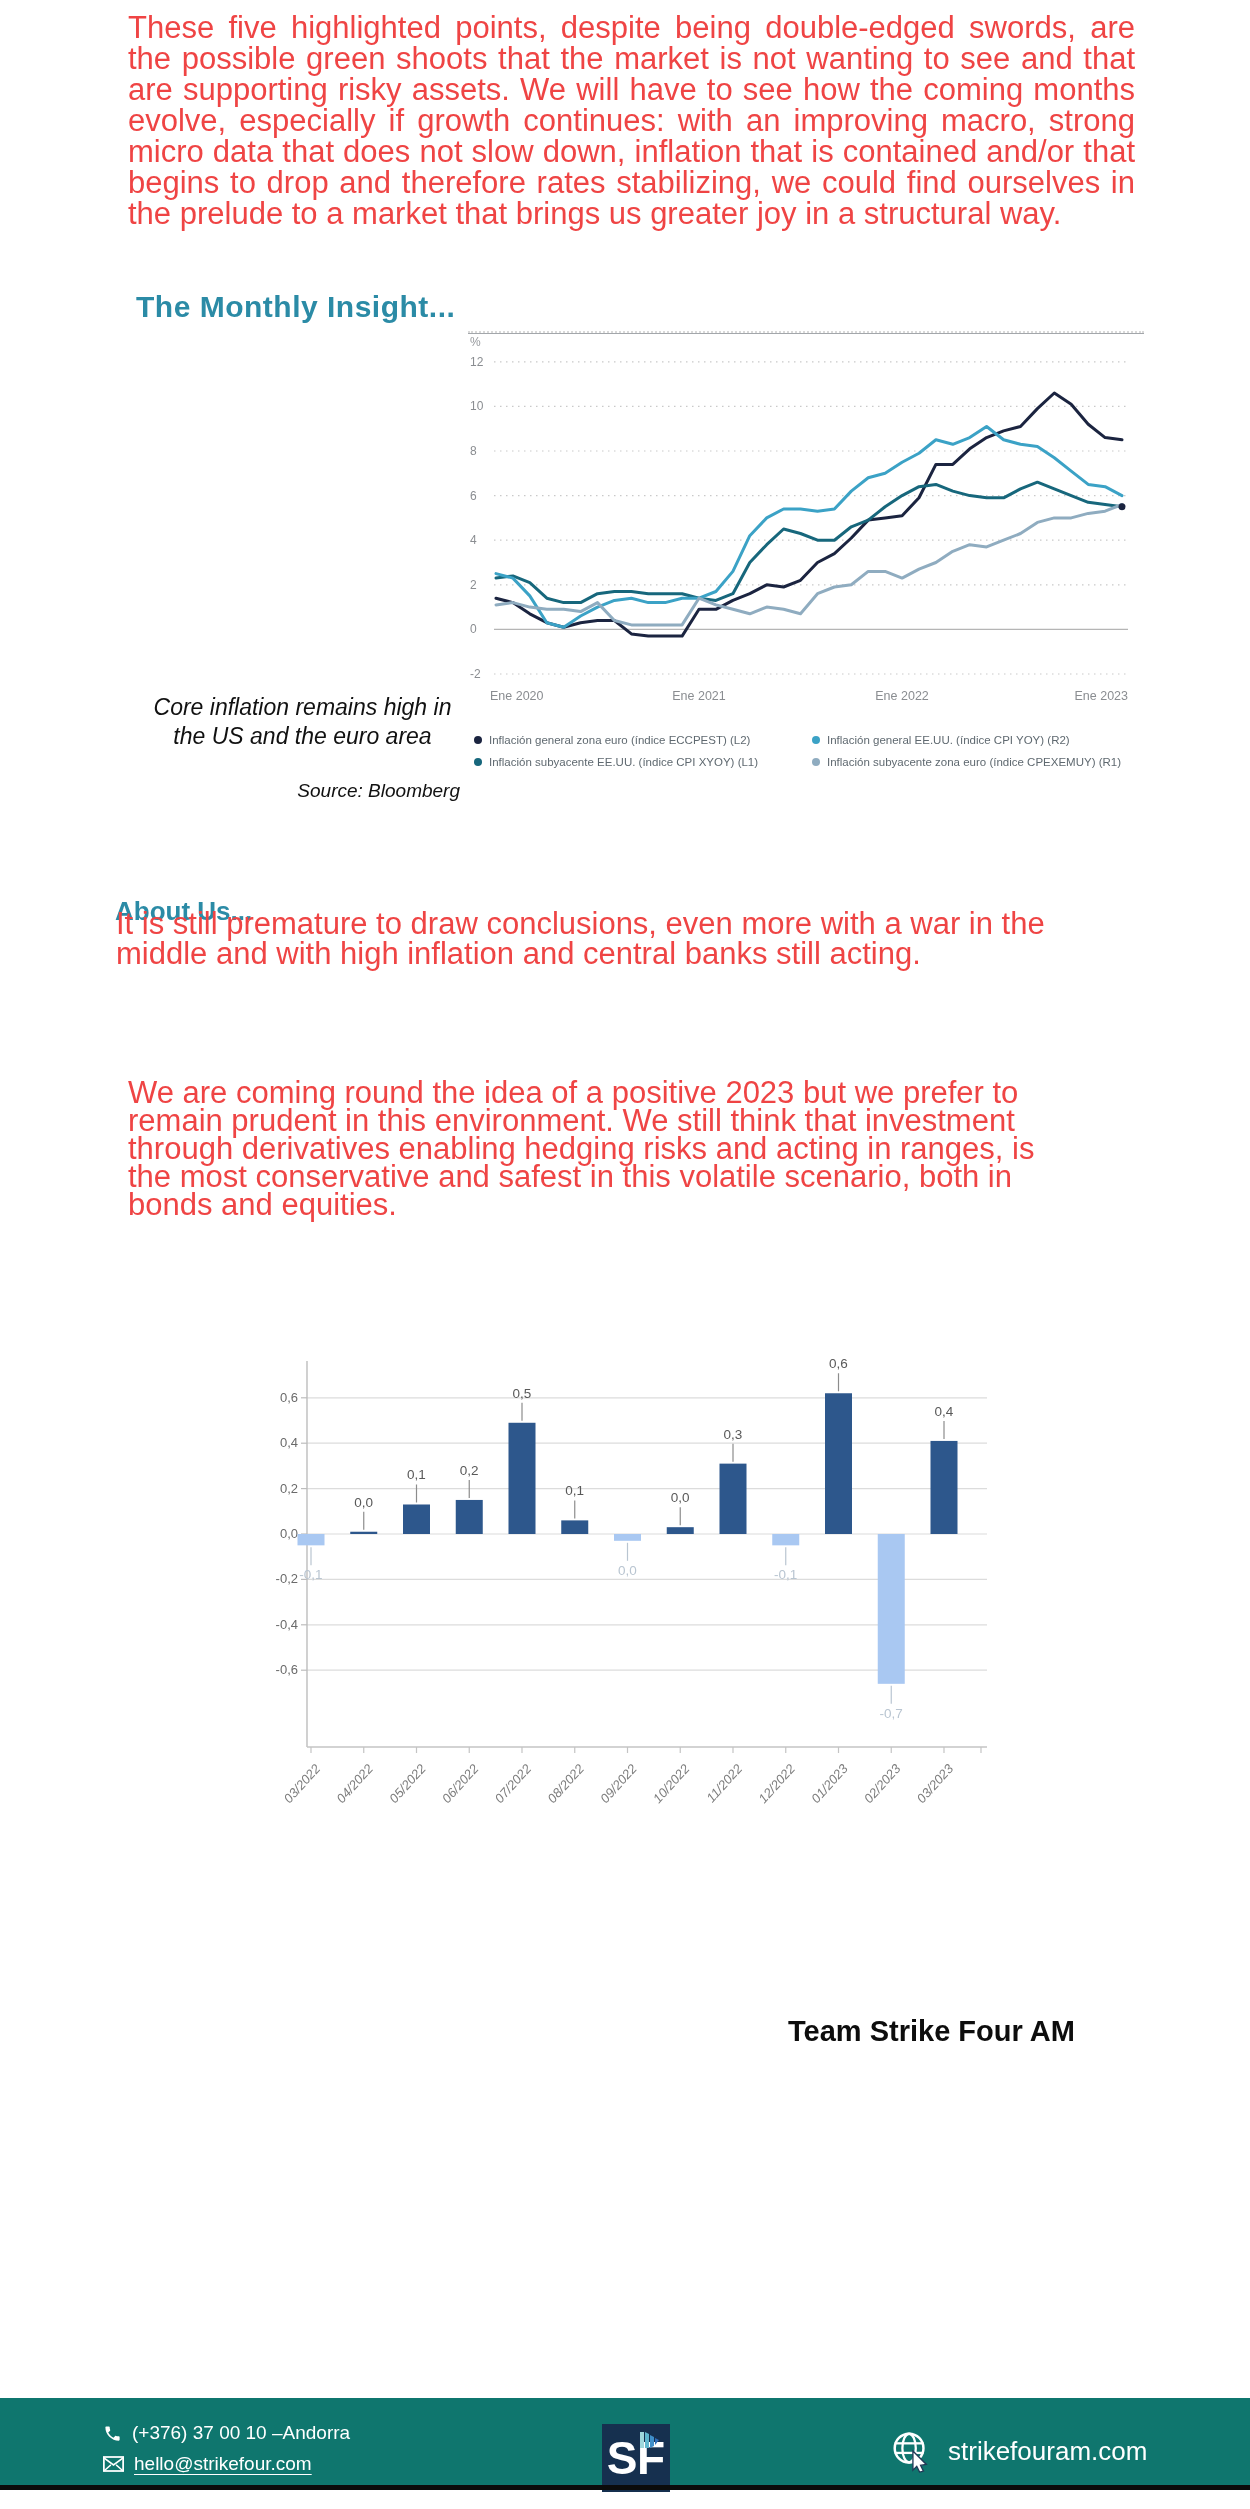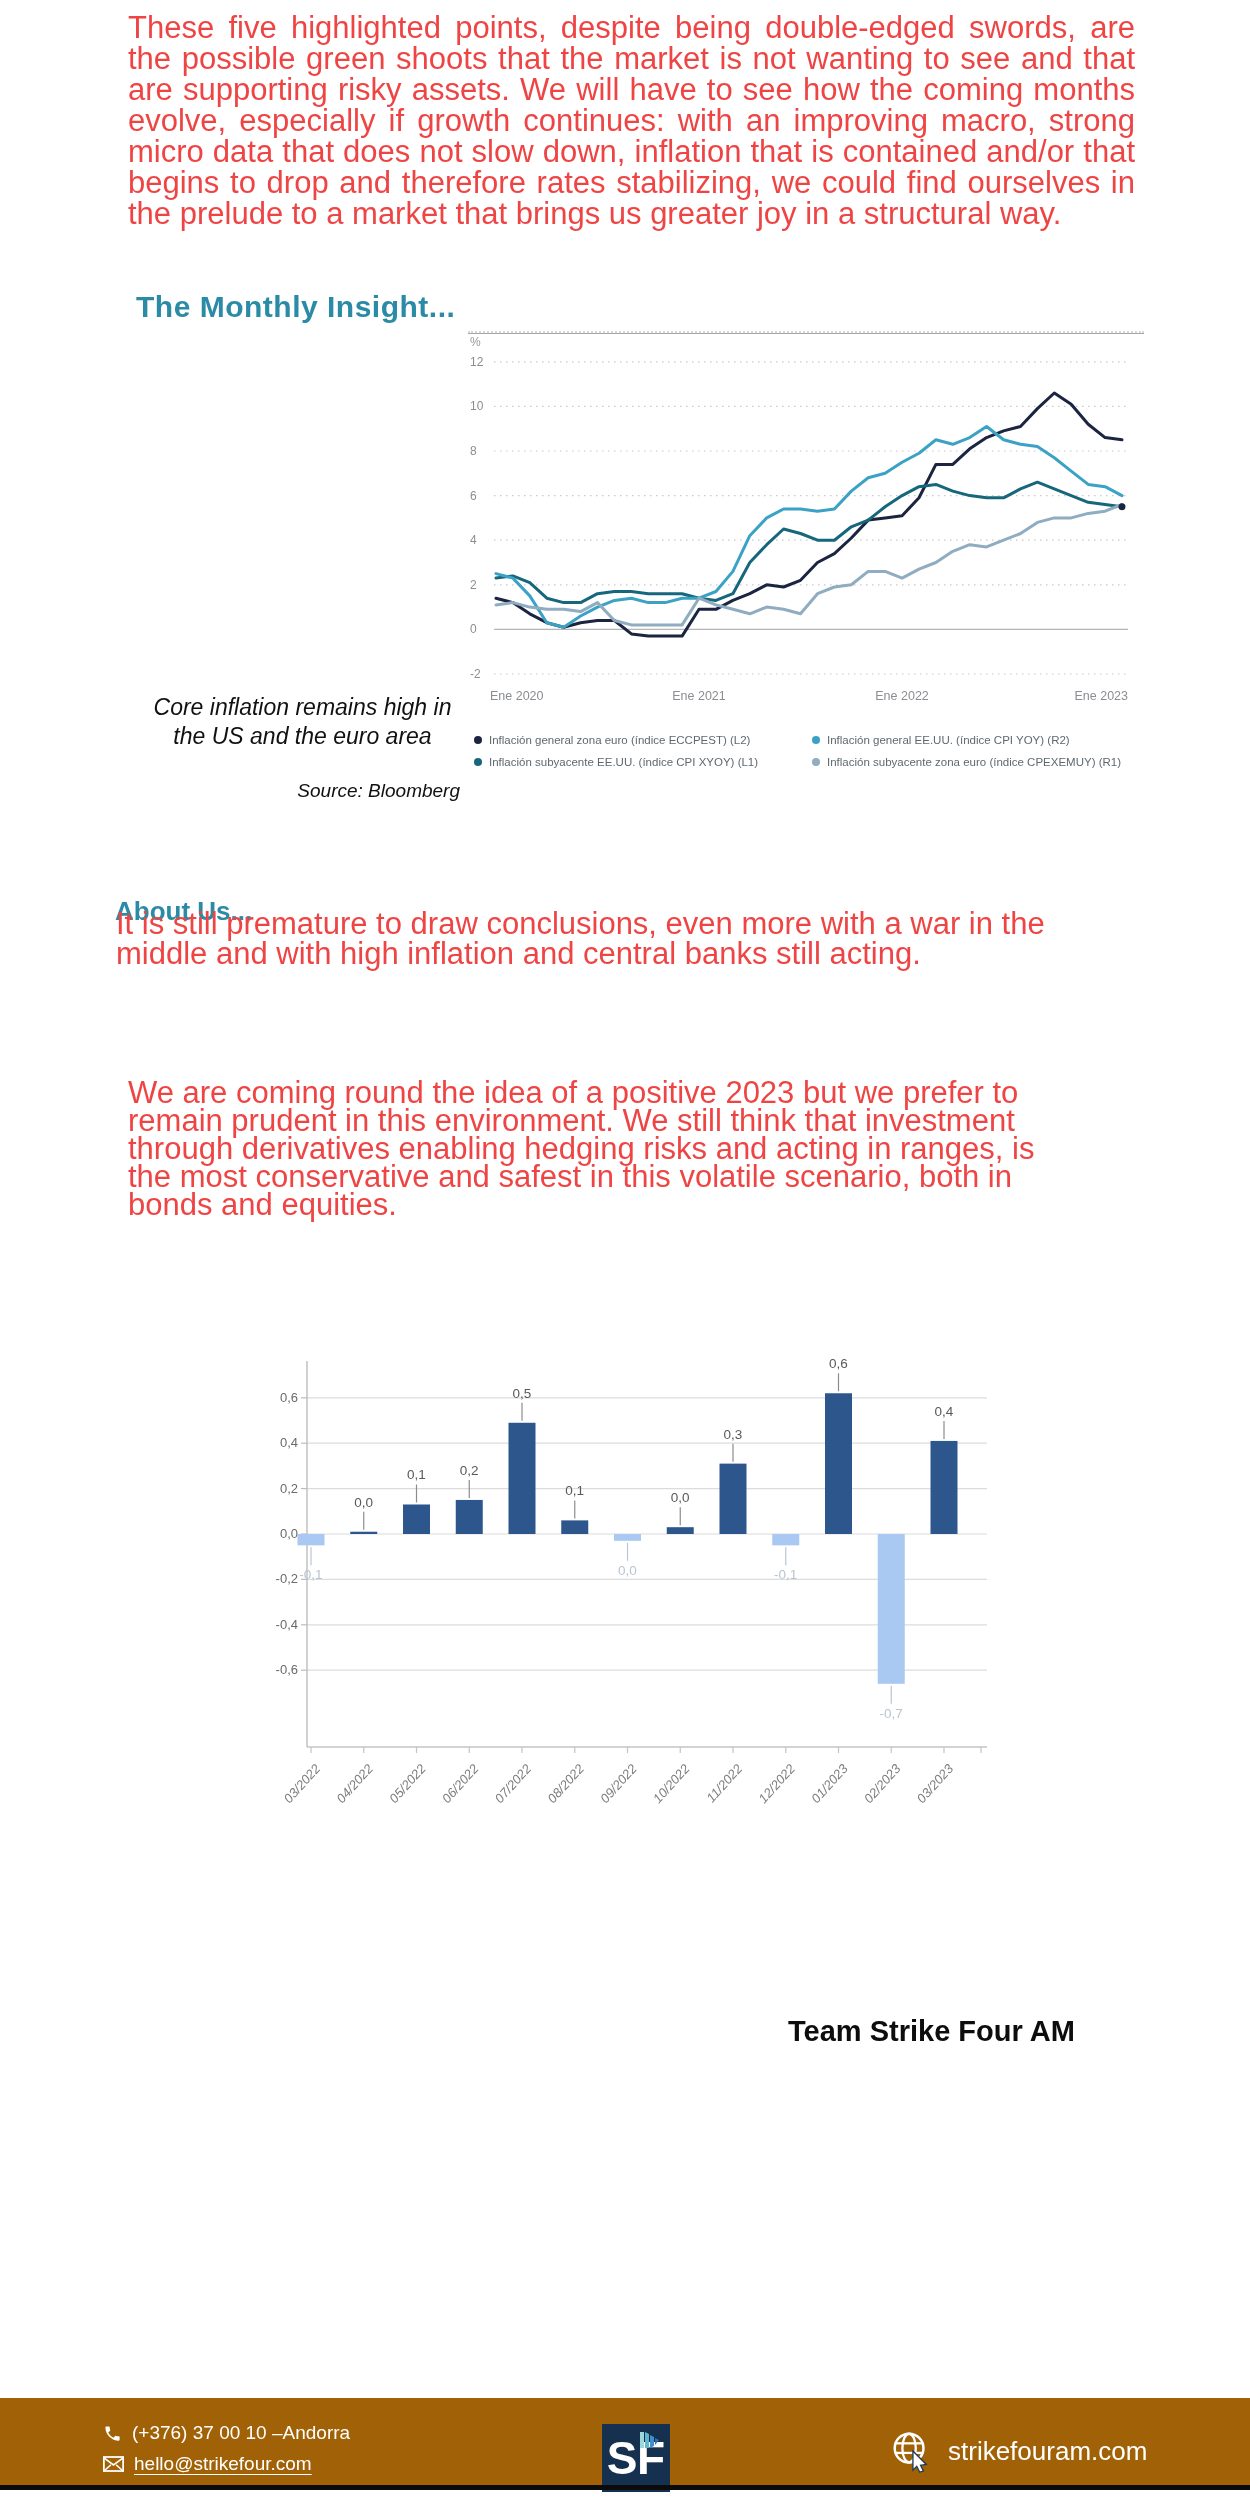--- a/index.html
+++ b/index.html
@@ -18,21 +18,21 @@
   
   .chart-box{width:676px;border-top:2px dotted #d9d9d9;}
   .fuente{font-size:12.5px;color:#b1b5b9;padding:8px 2px 6px 2px;}
   .chart-divider{border-bottom:1.5px solid #a3a7ab;margin:0 0 2px 0;}
   .legend{display:grid;grid-template-columns:330px 1fr;row-gap:9px;column-gap:8px;
           padding:14px 4px 0 6px;font-size:11.5px;color:#5f6970;}
   .legend-item{display:flex;align-items:flex-start;gap:7px;line-height:13px;}
   .legend-dot{width:8px;height:8px;border-radius:50%;flex:0 0 8px;margin-top:2px;}
 
   
-  .footer{left:0;top:2398px;width:1250px;height:92px;background:#a16207;}
+  .footer{left:0;top:2398px;width:1250px;height:92px;background:#0f766e;}
   .footer-bottom-strip{position:absolute;left:0;bottom:0;width:100%;height:5px;background:#0b0b0b;}
   .contact{color:#ffffff;font-size:19px;}
   .contact-row{display:flex;align-items:center;gap:10px;margin-bottom:9px;}
   .footer-link{color:#ffffff;text-decoration:underline;text-underline-offset:4px;cursor:pointer;}
   .site-text{color:#ffffff;font-size:26px;text-underline-offset:5px;cursor:pointer;}
   .logo-tile{width:68px;height:68px;background:#16304f;display:flex;align-items:center;justify-content:center;}
 </style>
 </head>
 <body>
 

